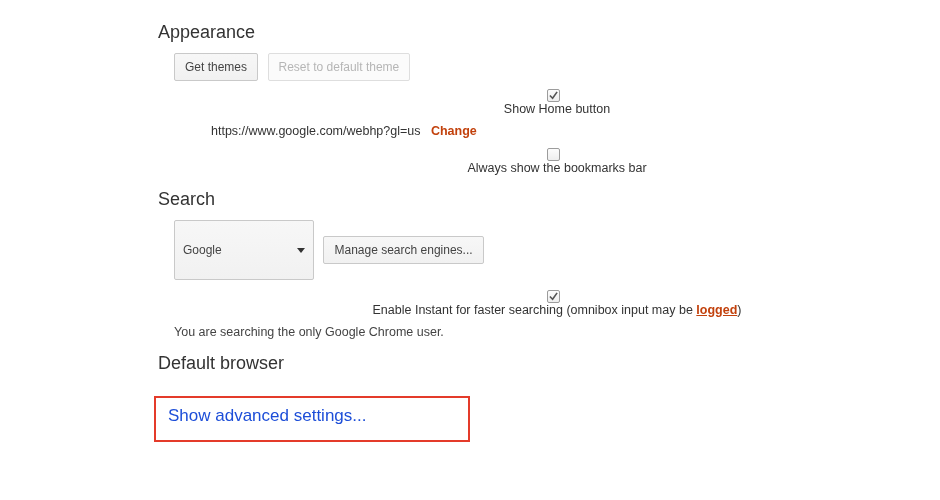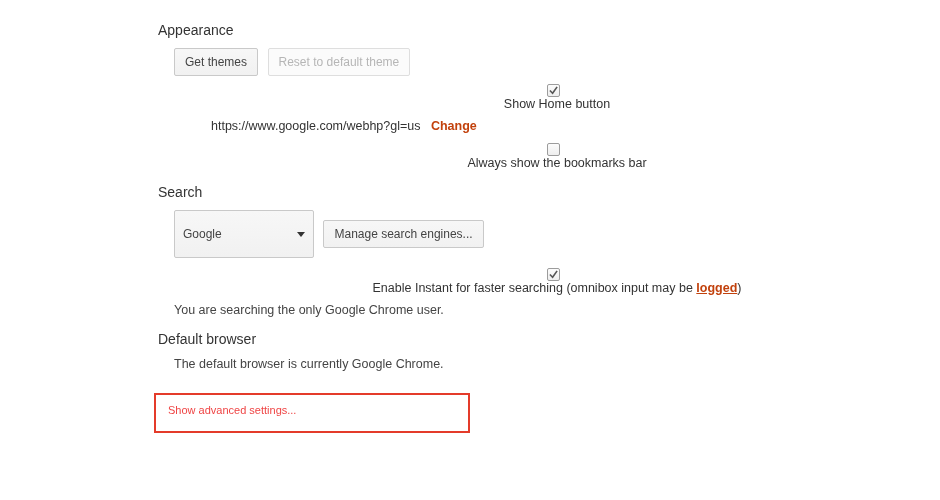--- a/index.html
+++ b/index.html
@@ -11,21 +11,21 @@
       color: #333;
       background: #fff;
       width: 940px;
       height: 500px;
     }
     .settings-wrap {
       padding: 8px 0 0 158px;
     }
     .section-title {
       color: #333;
-      font-size: 14px;
+      font-size: 18px;
       margin: 14px 0 10px 0;
       font-weight: 400;
     }
     .indent {
       margin-left: 16px;
     }
     .btn {
       display: inline-block;
       background: linear-gradient(#f7f7f7, #f1f1f1);
       border: 1px solid #c9c9c9;
@@ -81,21 +81,21 @@
     .select-like {
       display: inline-flex;
       align-items: center;
       justify-content: space-between;
       width: 140px;
       background: linear-gradient(#f7f7f7, #f1f1f1);
       border: 1px solid #c9c9c9;
       border-radius: 2px;
       font-size: 12px;
       color: #444;
-      padding: 14px 8px;
+      padding: 20px 8px;
       cursor: pointer;
       margin-right: 6px;
       line-height: 18px;
       vertical-align: middle;
       gap: 20px;
     }
     .select-like .caret {
       width: 0; height: 0;
       border-left: 4px solid transparent;
       border-right: 4px solid transparent;
@@ -103,22 +103,22 @@
     }
     .desc { color: #444; margin-bottom: 10px; }
     .advanced-wrap {
       margin-top: 22px;
       border: 2px solid #e43b2a;
       padding: 8px 12px 14px 12px;
       width: 316px;
       margin-left: -4px;
     }
     .advanced-link {
-      color: #ef4444;
-      font-size: 11px;
+      color: #1d4ed8;
+      font-size: 17px;
       cursor: pointer;
     }
     .check-label { color: #333; }
   </style>
 </head>
 <body>
 
 <div class="settings-wrap">
 
   <div class="section-title">Appearance</div>
@@ -164,21 +164,18 @@
         <span>Enable Instant for faster searching (omnibox input may be </span><a class="link underline">logged</a><span>)</span>
       </span>
     </div>
   </div>
 
   <div class="indent">
     <div class="desc">You are searching the only Google Chrome user.</div>
   </div>
 
   <div class="section-title">Default browser</div>
-  <div class="indent">
-    <div class="desc">The default browser is currently Google Chrome.</div>
-  </div>
 
   <div class="advanced-wrap">
     <span class="advanced-link">Show advanced settings...</span>
   </div>
 
 </div>
 
 </body></html>

